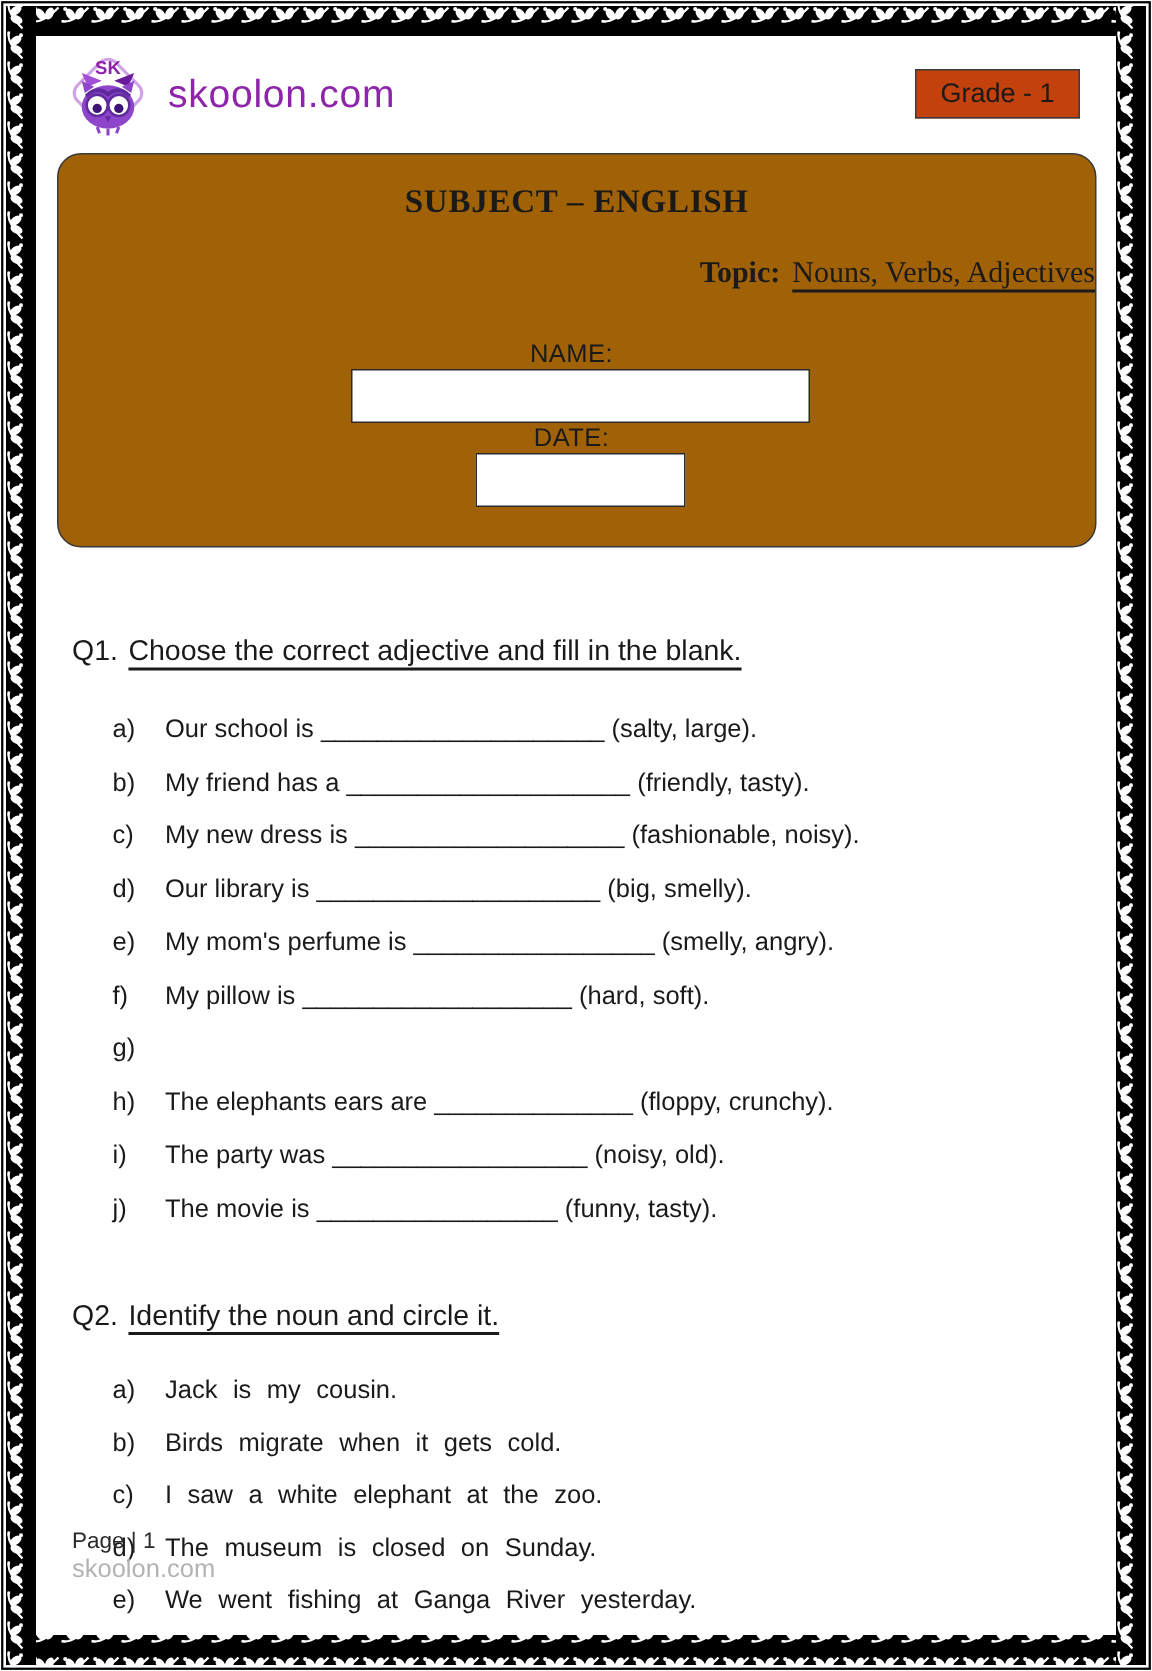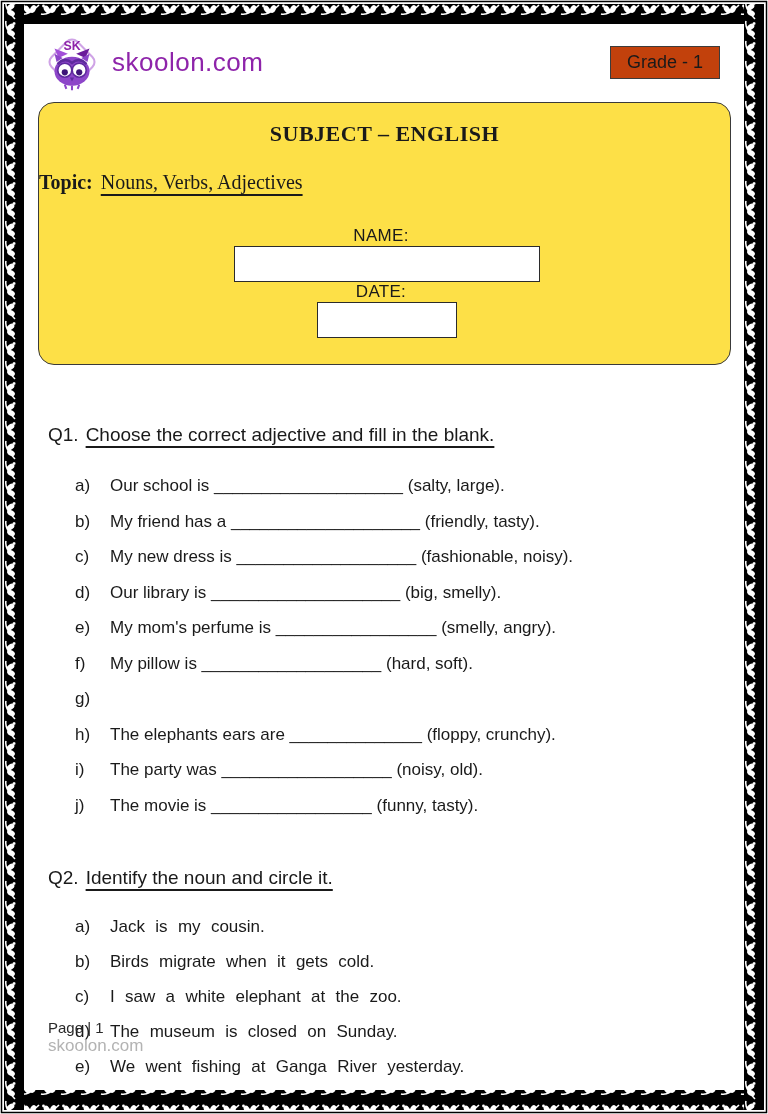--- a/index.html
+++ b/index.html
@@ -14,23 +14,23 @@
   .page-border { position: absolute; inset: 0; z-index: 0; }
   .content { position: absolute; left: 24px; top: 24px; right: 24px; bottom: 24px; z-index: 1; }
 
   
   .header { display: flex; align-items: center; justify-content: space-between; margin: 4px 24px 0 16px; }
   .logo { display: flex; align-items: center; gap: 8px; justify-content: space-between; }
   .logo-text { font-size: 26px; color: #8e24aa; letter-spacing: 0.5px; }
   .grade-badge { border: 1.6px solid #3c3c3c; padding: 5px 16px; font-size: 18px; color: #1a1a1a; background: #c2410c; }
 
   
-  .info-box { margin: 6px 13px 0 14px; border: 1.6px solid #3a3a3a; border-radius: 16px; padding: 18px 0 26px 0; background: #fde047; }
+  .info-box { margin: 6px 13px 0 14px; border: 1.6px solid #3a3a3a; border-radius: 16px; padding: 18px 0 26px 0; background: #a16207; }
   .subject-title { text-align: center; font-family: "Liberation Serif", serif; font-weight: bold; font-size: 22px; letter-spacing: 0.5px; }
-  .topic-line { text-align: left; margin-top: 24px; font-family: "Liberation Serif", serif; font-size: 20px; }
+  .topic-line { text-align: right; margin-top: 24px; font-family: "Liberation Serif", serif; font-size: 20px; }
   .topic-label { font-weight: bold; margin-right: 8px; }
   .topic-value { text-decoration: underline; text-underline-offset: 5px; text-decoration-thickness: 1.5px; }
   .nd-row { display: flex; align-items: center; margin: 32px 24px 0 17px; flex-direction: column; }
   .nd-label { font-size: 17px; letter-spacing: 0.3px; }
   .nd-input { border: 1.7px solid #2b2b2b; border-radius: 0; height: 36px; margin-left: 12px; font-size: 17px; padding: 0 8px; font-family: "Liberation Sans", sans-serif; outline: none; }
   .nd-input.name { width: 306px; }
   .nd-input.date { width: 140px; }
   .nd-spacer { flex: 1; }
 
   

